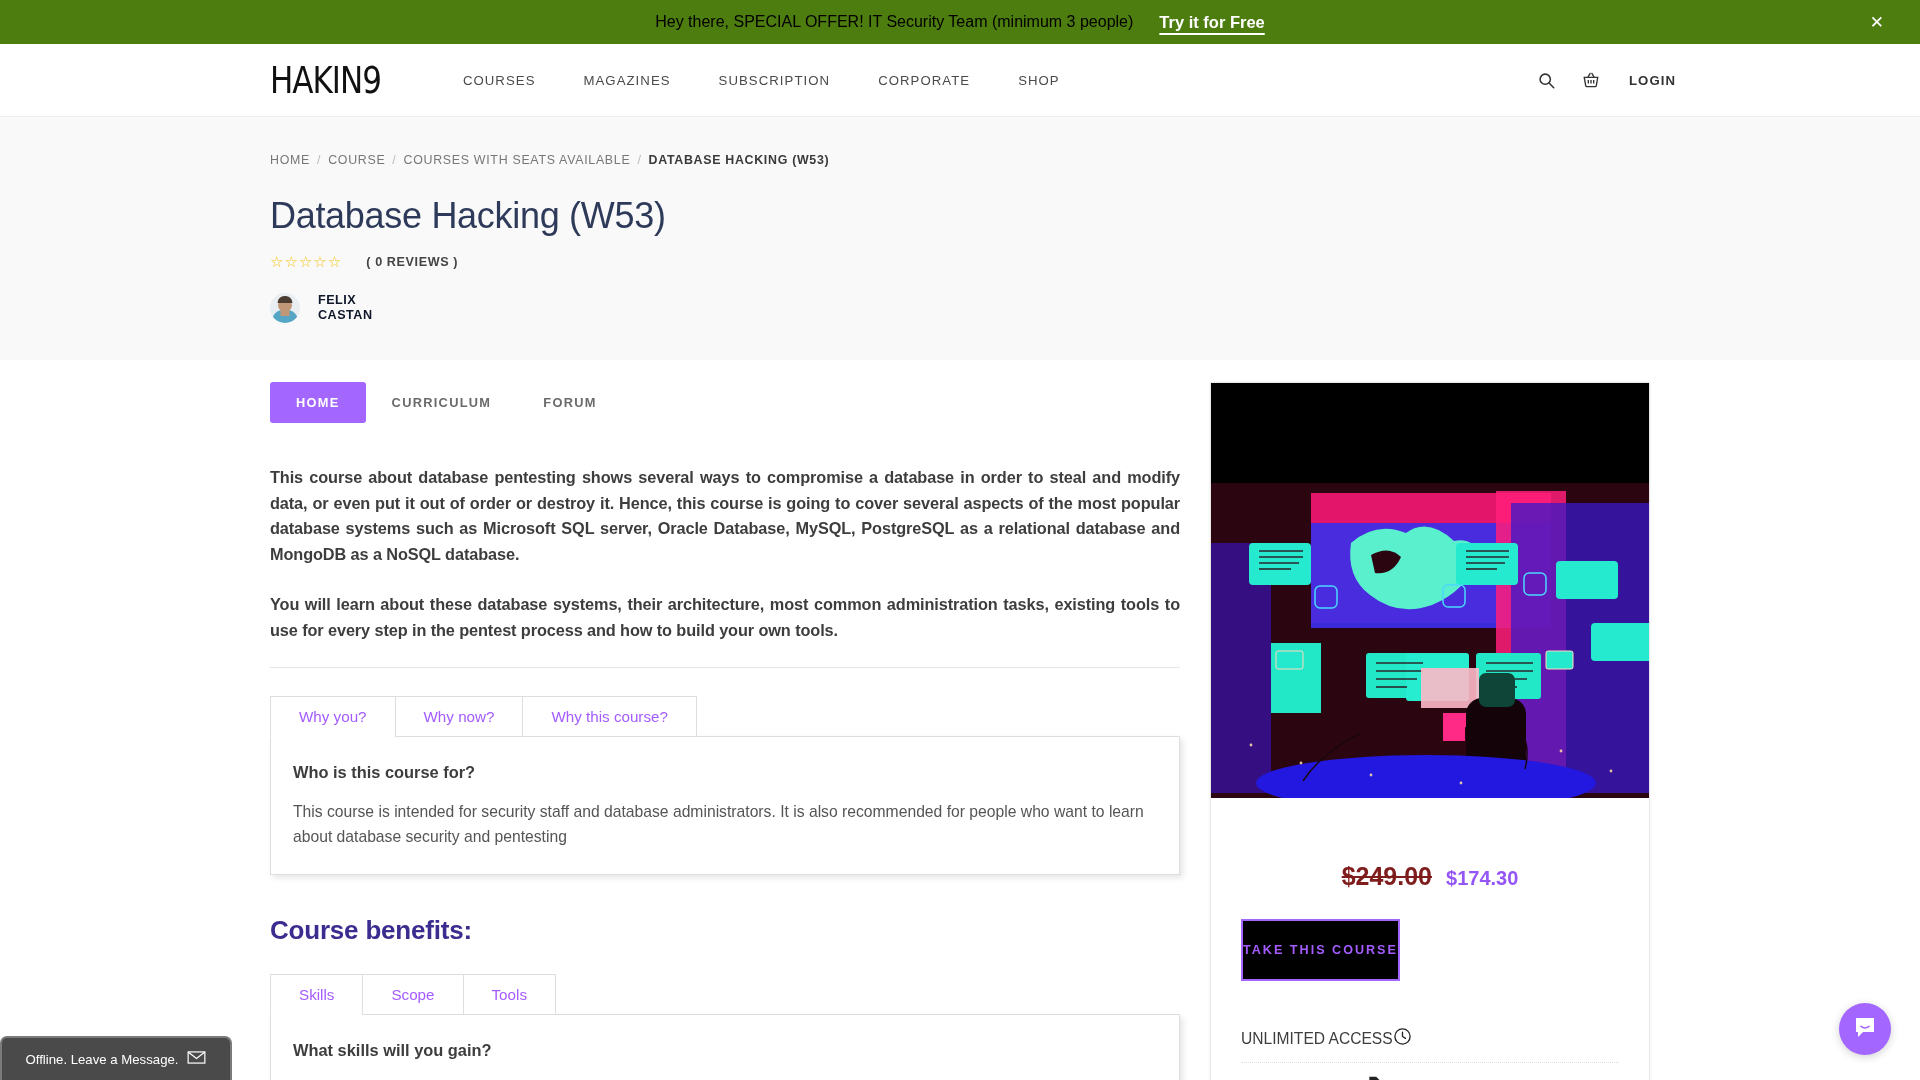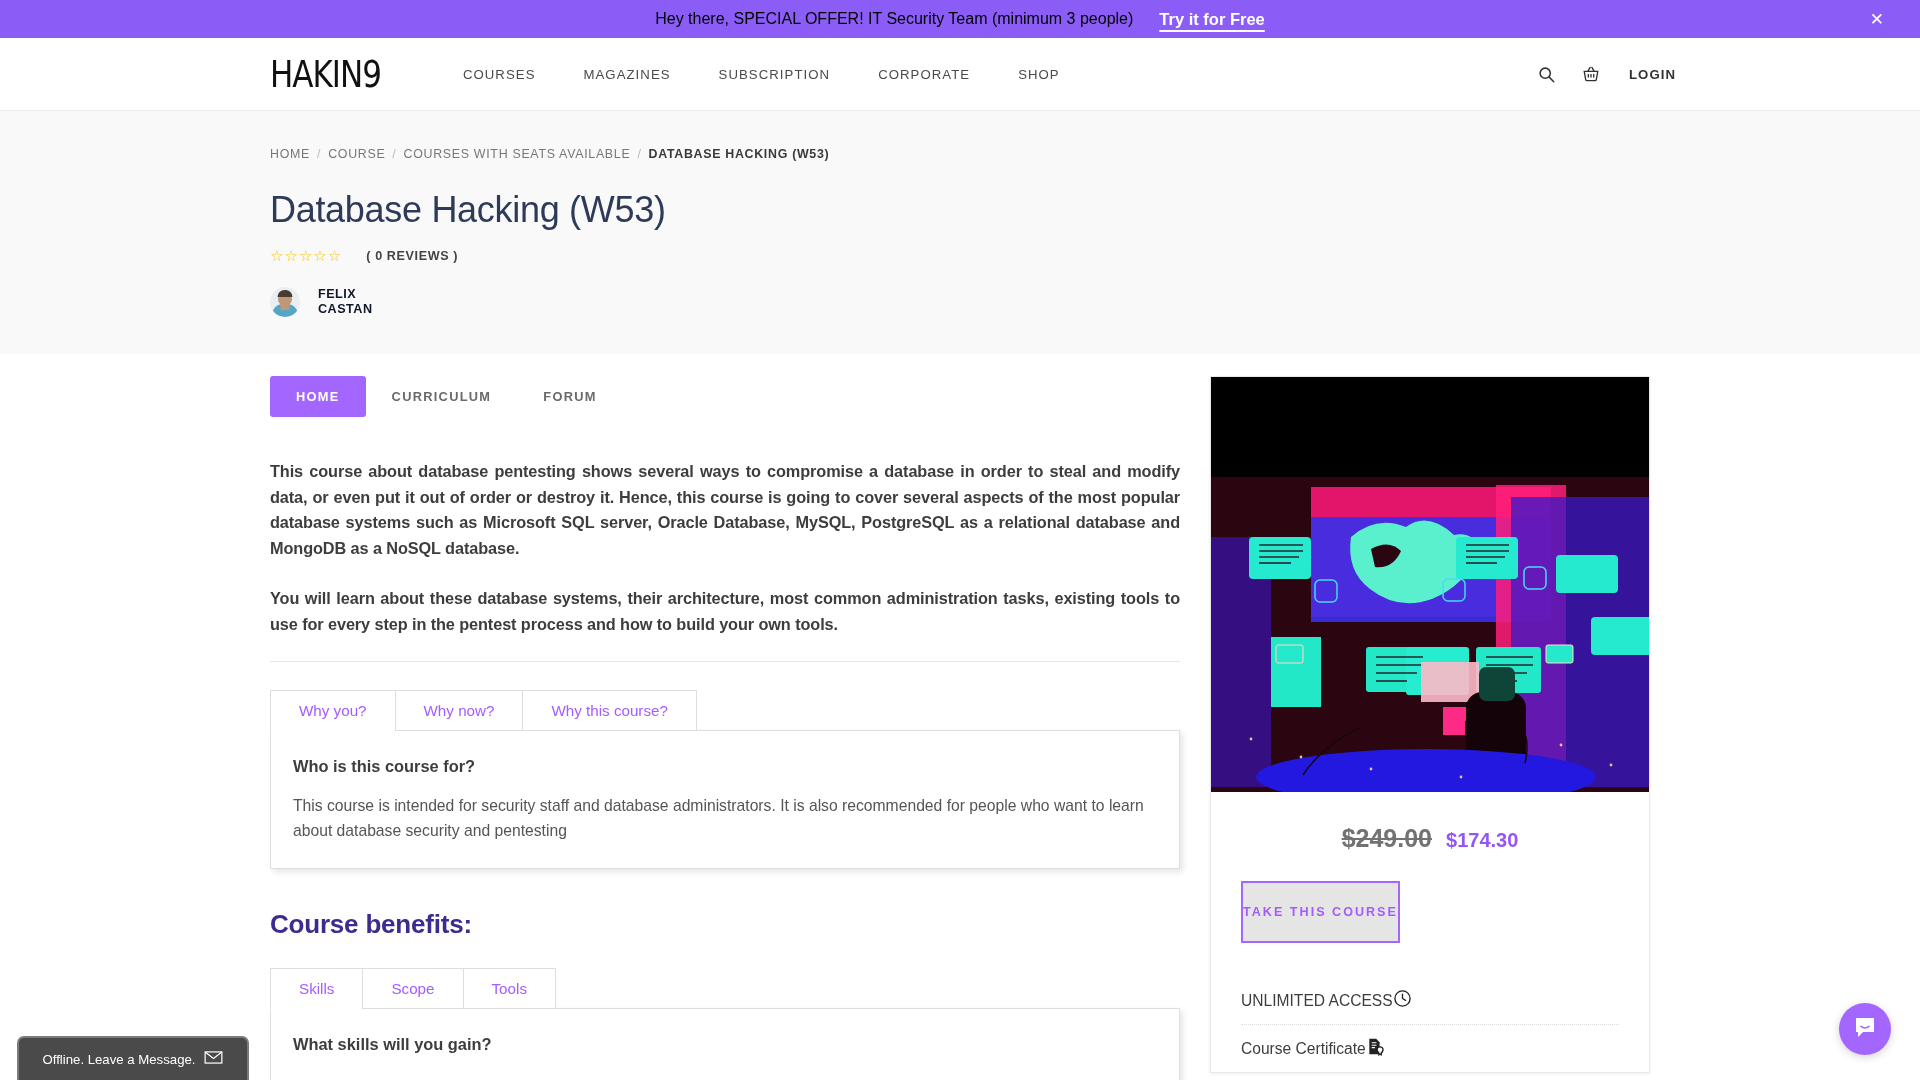--- a/index.html
+++ b/index.html
@@ -6,22 +6,22 @@
   html, body {
     width: 1920px; height: 1080px;
     font-family: "Liberation Sans", sans-serif;
     background: #ffffff;
     overflow: hidden;
   }
 
   
   .promo-bar {
     position: relative;
-    height: 38px;
-    background: #8b5cf6;
+    height: 44px;
+    background: #4d7c0f;
     display: flex; align-items: center; justify-content: center;
     gap: 26px;
   }
   .promo-link {
     color: #ffffff; font-size: 16.5px; font-weight: bold;
     text-decoration: underline; text-underline-offset: 5px;
     text-decoration-thickness: 2px; cursor: pointer;
   }
   .promo-close {
     position: absolute; right: 36px; top: 50%; transform: translateY(-50%);
@@ -158,40 +158,40 @@
   .thumb-sub { color: #fff; font-size: 12.3px; letter-spacing: .8px; margin-top: 13px; }
   .bar-l, .bar-r { position: absolute; bottom: 6px; height: 12px; background: #fff; }
   .bar-l { left: 18px; width: 100px; }
   .bar-r { right: 18px; width: 100px; }
   .thumb-art { position: absolute; inset: 100px 0 0 0; background: #2a0510; overflow: hidden; }
 
   .price-row {
     display: flex; align-items: baseline; justify-content: center; gap: 14px;
     padding: 32px 0 10px;
   }
-  .price-old { font-size: 25px; color: #737373; text-decoration: line-through; font-weight: bold; }
+  .price-old { font-size: 25px; color: #7f1d1d; text-decoration: line-through; font-weight: bold; margin-top: 32px; }
   .price-new { font-size: 20px; color: #9456f5; font-weight: bold; }
 
   .take-course {
     display: block; margin: 18px 30px 0; padding: 22px 0;
-    border: 2px solid #a366ff; background: #e5e5e5; color: #a45cff;
+    border: 2px solid #a366ff; background: #000000; color: #a45cff;
     font-size: 12.6px; font-weight: bold; letter-spacing: 2px; text-align: center;
     cursor: pointer; font-family: "Liberation Sans", sans-serif;
   }
 
   .feature-list { margin: 34px 30px 0; }
   .feature {
     display: flex; align-items: center; justify-content: flex-start;
     padding: 12px 0; font-size: 15.6px; color: #3d3d3d;
   }
   .feature + .feature { border-top: 1px dotted #dcdcdc; }
 
   
   .chat-offline {
-    position: fixed; left: 17px; bottom: 0; width: 232px; height: 44px;
+    position: fixed; left: 0; bottom: 0; width: 232px; height: 44px;
     background: #4a4a4a; color: #fff; border-radius: 7px 7px 0 0;
     display: flex; align-items: center; justify-content: center; gap: 9px;
     font-size: 13.2px; cursor: pointer;
     border: 2px solid #7b7b7b; border-bottom: none;
   }
   .intercom-btn {
     position: fixed; right: 29px; bottom: 25px; width: 52px; height: 52px;
     border-radius: 50%; background: #a366ff; cursor: pointer;
     display: flex; align-items: center; justify-content: center;
     box-shadow: 0 2px 8px rgba(0,0,0,.18);

